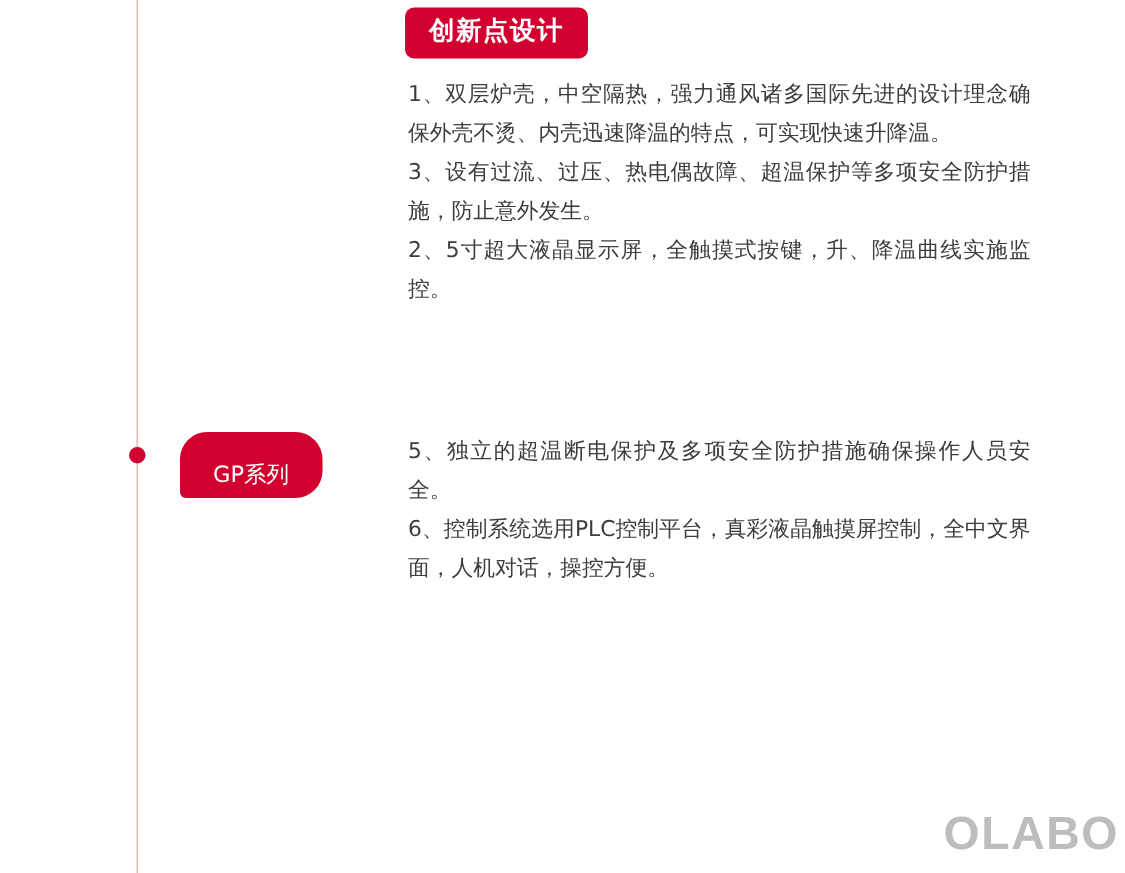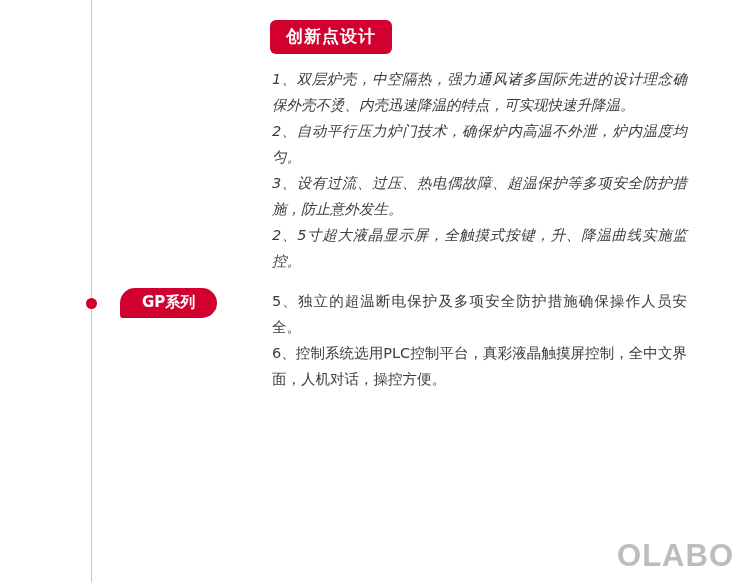--- a/index.html
+++ b/index.html
@@ -41,79 +41,77 @@
     top: 5px;
     background: #d2002e;
     color: #ffffff;
     font-size: 17px;
     font-weight: bold;
     letter-spacing: 1px;
     padding: 8px 16px 9px 16px;
     border-radius: 6px;
     line-height: 1;
     white-space: nowrap;
-    margin-top: 15px;
   }
 
   .badge-series {
     position: absolute;
     left: 120px;
     top: 288px;
     background: #d2002e;
     color: #ffffff;
     font-size: 15px;
-    font-weight: bold;
-    padding: 7px 22px 8px 22px;
+    font-weight: normal;
+    padding: 21px 22px 8px 22px;
     border-radius: 18px 18px 18px 4px;
     line-height: 1;
     white-space: nowrap;
   }
 
   
   .block {
     position: absolute;
     left: 272px;
     width: 415px;
     color: #3d3d3d;
     font-size: 14.5px;
     line-height: 26px;
     text-align: justify;
   }
-  .block-1 { top: 66px; font-style: italic; }
+  .block-1 { top: 50px; }
   .block-2 { top: 288px; }
 
   .block p {
     margin: 0;
   }
 
   
   .watermark {
     position: absolute;
-    right: 16px;
+    right: 4px;
     bottom: 8px;
     font-size: 31px;
     font-weight: bold;
     color: #bdbdbd;
     letter-spacing: 1px;
     font-family: "Liberation Sans", sans-serif;
   }
 </style>
 </head>
 <body>
 
 <div class="rail"></div>
 <div class="rail-dot"></div>
 
 <div class="badge-title">创新点设计</div>
 
 <div class="badge-series">GP系列</div>
 
 <div class="block block-1">
   <p>1、双层炉壳，中空隔热，强力通风诸多国际先进的设计理念确保外壳不烫、内壳迅速降温的特点，可实现快速升降温。</p>
-  <p>2、自动平行压力炉门技术，确保炉内高温不外泄，炉内温度均匀。</p>
   <p>3、设有过流、过压、热电偶故障、超温保护等多项安全防护措施，防止意外发生。</p>
   <p>2、5寸超大液晶显示屏，全触摸式按键，升、降温曲线实施监控。</p>
 </div>
 
 <div class="block block-2">
   <p>5、独立的超温断电保护及多项安全防护措施确保操作人员安全。</p>
   <p>6、控制系统选用PLC控制平台，真彩液晶触摸屏控制，全中文界面，人机对话，操控方便。</p>
 </div>
 
 <div class="watermark">OLABO</div>

